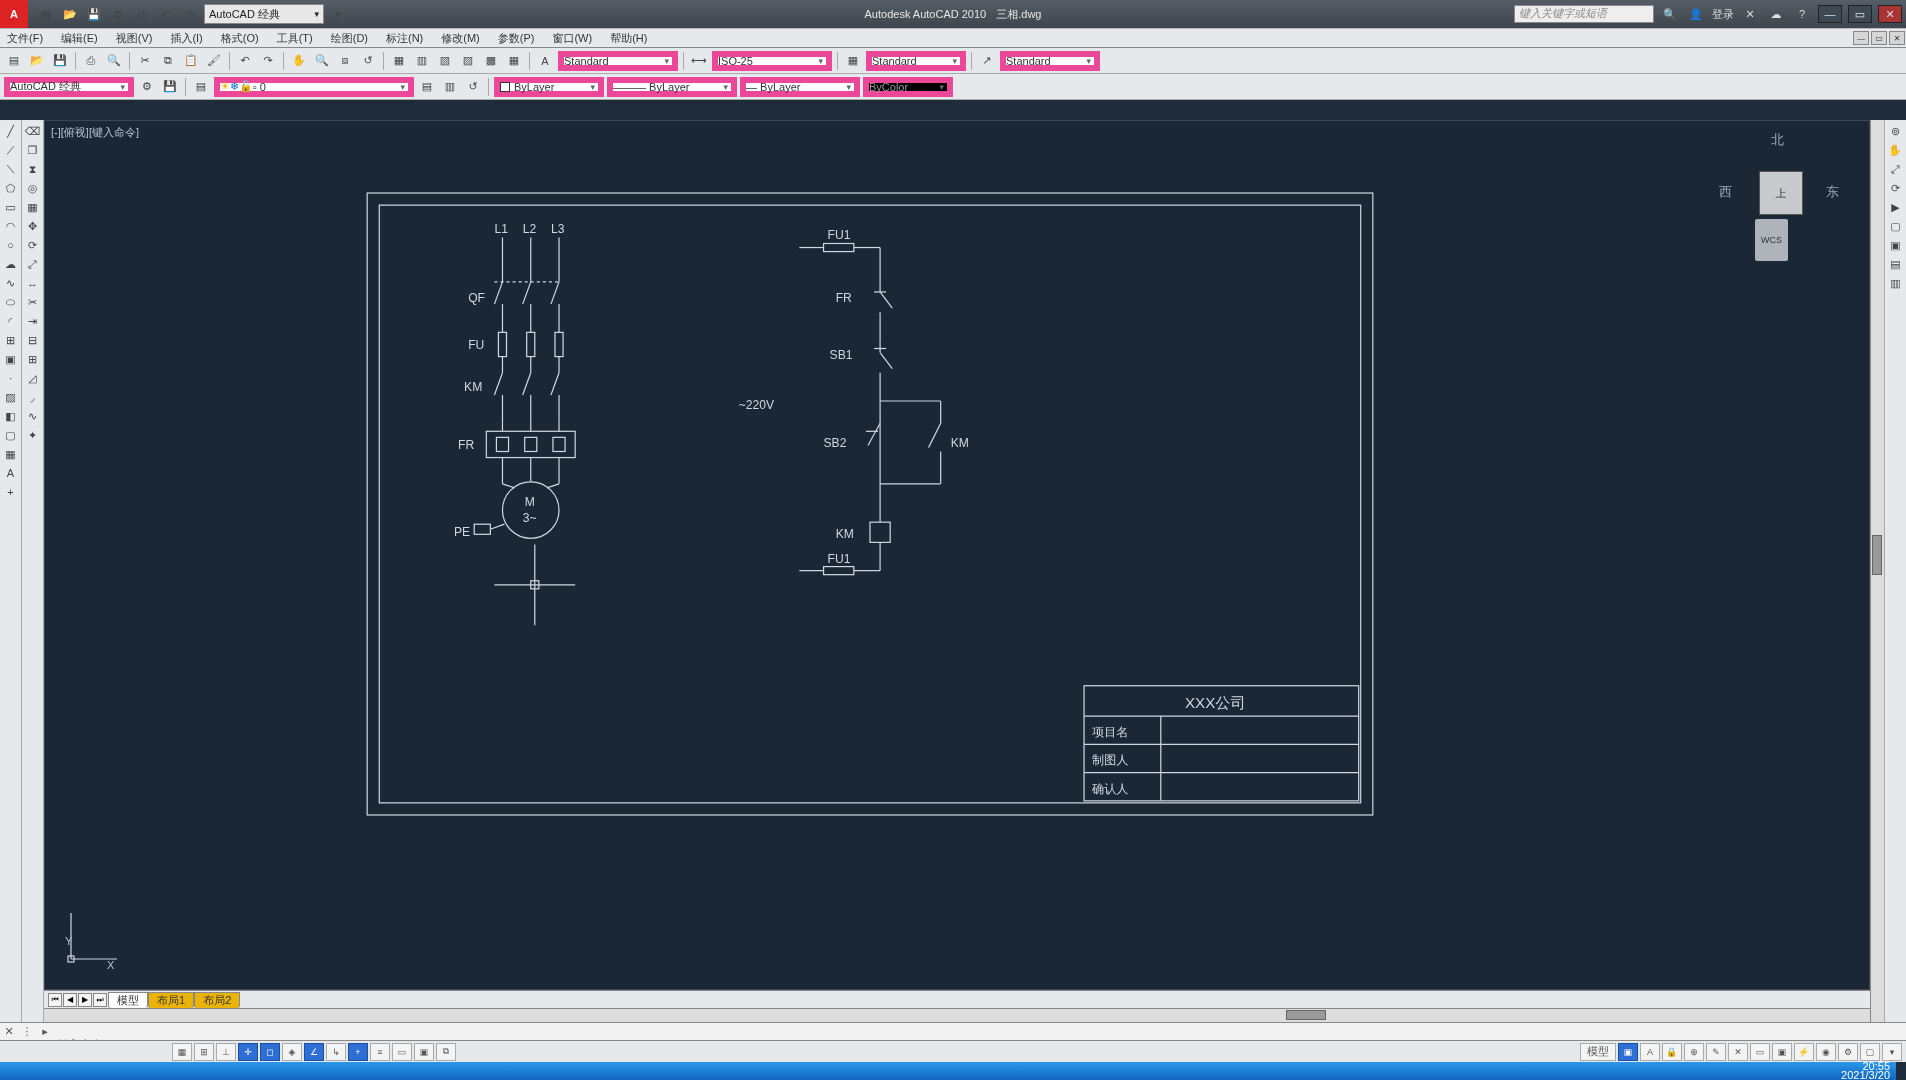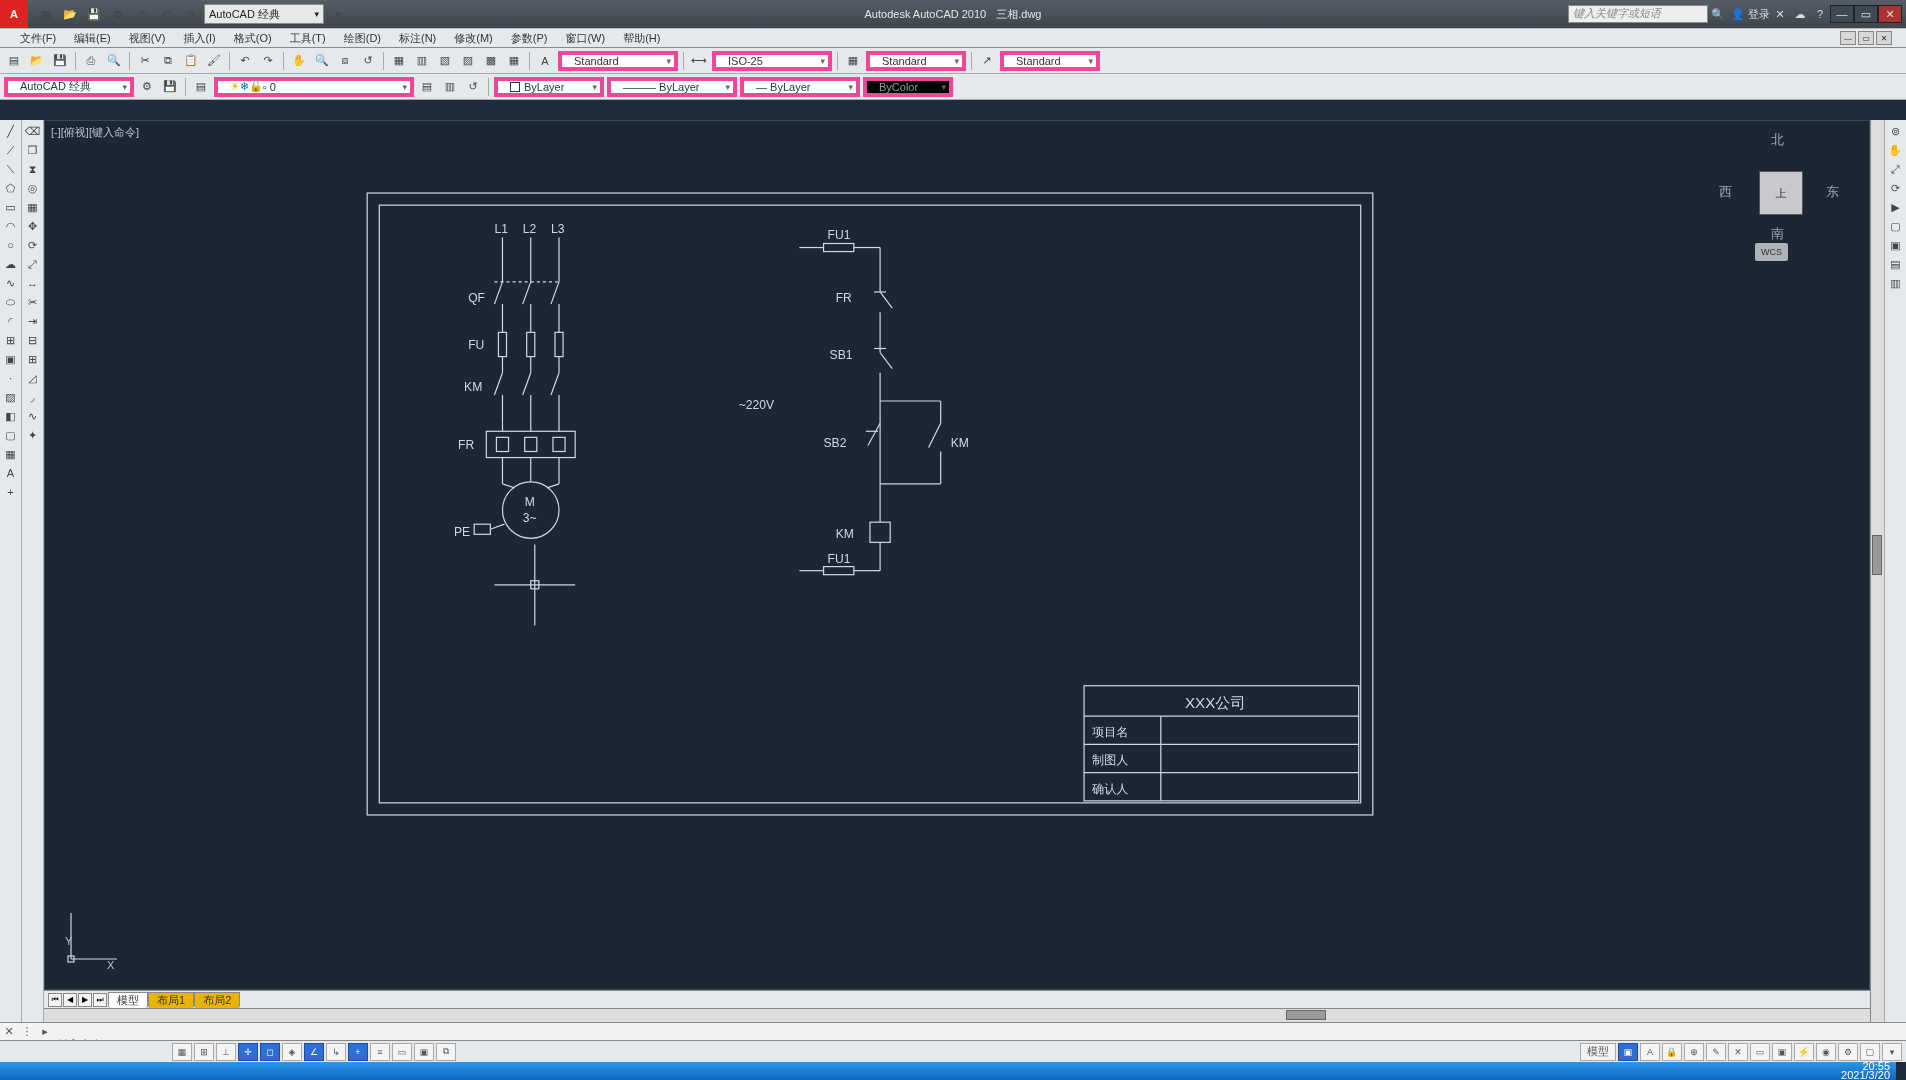--- a/index.html
+++ b/index.html
@@ -3,32 +3,32 @@
 <meta charset="utf-8">
 <style>
 * { margin: 0; padding: 0; box-sizing: border-box; font-family: "Microsoft YaHei", "Segoe UI", Arial, sans-serif; font-size: 11px; user-select: none; }
 html, body { width: 100%; height: 100%; overflow: hidden; background: #1e2b3a; }
 .titlebar { height: 28px; background: linear-gradient(#555d66, #3e454d); display: flex; align-items: center; color: #fff; position: relative; }
 .titlebar .logo { width: 28px; height: 28px; background: #d22; display:flex; align-items:center; justify-content:center; color:#fff; font-weight:bold;}
 .titlebar .qat { display: flex; align-items: center; gap: 4px; padding: 0 8px; }
 .titlebar .ws-dd { height: 20px; background: #e8e8e8; color:#222; border:1px solid #888; padding:0 18px 0 4px; display:flex; align-items:center; min-width:120px; position:relative;}
 .titlebar .ws-dd:after{content:"▾"; position:absolute; right:4px; font-size:9px;}
 .titlebar .center { position:absolute; left:50%; transform:translateX(-50%); font-size:12px; color:#e6e6e6; white-space: nowrap;}
-.titlebar .right { margin-left:auto; display:flex; gap:0; align-items:center; padding-right:4px;}
+.titlebar .right { margin-left:auto; display:flex; gap:6px; align-items:center; padding-right:4px;}
 .titlebar .search { width:140px; height:18px; background:#eee; border:1px solid #888; color:#888; font-style:italic; padding:0 4px;}
 .titlebar .wbtn { width:24px; height:18px; background:#3f4954; border:1px solid #222; display:flex; align-items:center; justify-content:center; color:#ddd;}
 .titlebar .wbtn.close{ background:#a33;}
-.menubar { height: 20px; background:#e6e9ec; border-top:1px solid #bbb; border-bottom:1px solid #888; display:flex; align-items:center; padding:0 14px; gap:6px; color:#333; position: relative;}
+.menubar { height: 20px; background:#e6e9ec; border-top:1px solid #bbb; border-bottom:1px solid #888; display:flex; align-items:center; padding:0 1px; gap:6px; color:#333; position: relative;}
 .menubar span { padding:0 6px; }
 .menubar .inner-ctrl{ margin-left:auto; display:flex; gap:2px;}
 .menubar .inner-ctrl div{ width:16px; height:14px; background:#d6d6d6; border:1px solid #888; font-size:8px; display:flex; align-items:center; justify-content:center;}
 .tb-row { height: 26px; background:#e6e9ec; border-bottom: 1px solid #aaa; display:flex; align-items:center; gap:3px; padding:0 4px;}
 .tb-btn { width:20px; height:20px; border:1px solid transparent; display:flex; align-items:center; justify-content:center; color:#444; }
 .tb-sep { width:1px; height:18px; background:#aaa; margin:0 2px;}
-.tb-dd { height:20px; background:#fff; border:4px solid #ec4899; padding:0 16px 0 12px; display:flex; align-items:center; position:relative; color:#333; min-width:80px;}
+.tb-dd { height:20px; background:#fff; border:6px solid #ec4899; padding:0 16px 0 0; display:flex; align-items:center; position:relative; color:#333; min-width:80px;}
 .tb-dd:after{content:"▾"; position:absolute; right:3px; font-size:9px; color:#666;}
 .main { position:absolute; top:120px; left:0; right:0; bottom:58px; display:flex; }
 .vtb { width:22px; background:#e6e9ec; border-right:1px solid #aaa; display:flex; flex-direction:column; padding:2px 0; gap:1px; flex-shrink:0;}
 .vtb.right{border-right:none; border-left:1px solid #aaa;}
 .vtb .tb-btn{width:18px; height:18px; margin:0 auto;}
 .canvas-wrap { flex:1; display:flex; flex-direction:column; background:#1b2735; position:relative;}
 .canvas { flex:1; position:relative; overflow:hidden; border:1px solid #3a4757;}
 .vp-label{ position:absolute; top:4px; left:6px; color:#b7c2cd; font-size:11px;}
 .viewcube{ position:absolute; top:10px; right:30px; width:120px; height:130px; color:#9aa7b3; pointer-events:none;}
 .viewcube .dir{position:absolute; font-size:13px;}
@@ -234,21 +234,21 @@
     <div class="canvas">
       <div class="vp-label">[-][俯视][键入命令]</div>
       <div class="viewcube">
         <div class="dir" style="top:0;left:52px">北</div>
         <div class="dir" style="top:52px;left:0">西</div>
         <div class="dir" style="top:52px;right:0">东</div>
         <div class="dir" style="bottom:18px;left:52px">南</div>
         <div class="cube" style="display:flex;align-items:center;justify-content:center;color:#333;font-size:13px;">
             <span>上</span>
           </div>
-        <div style="position:absolute;bottom:0;left:36px;background:#aeb3b9;color:#333;padding:4px 6px;border-radius:2px;font-size:9px">WCS</div>
+        <div style="position:absolute;bottom:0;left:36px;background:#aeb3b9;color:#333;padding:16px 6px;border-radius:2px;font-size:9px">WCS</div>
       </div>
       <div class="ucs">
         <svg width="60" height="60">
             <line x1="8" y1="52" x2="8" y2="6"></line>
             <line x1="8" y1="52" x2="54" y2="52"></line>
             <rect x="5" y="49" width="6" height="6"></rect>
           </svg>
         <div class="yl">Y</div><div class="xl">X</div>
       </div>
 

